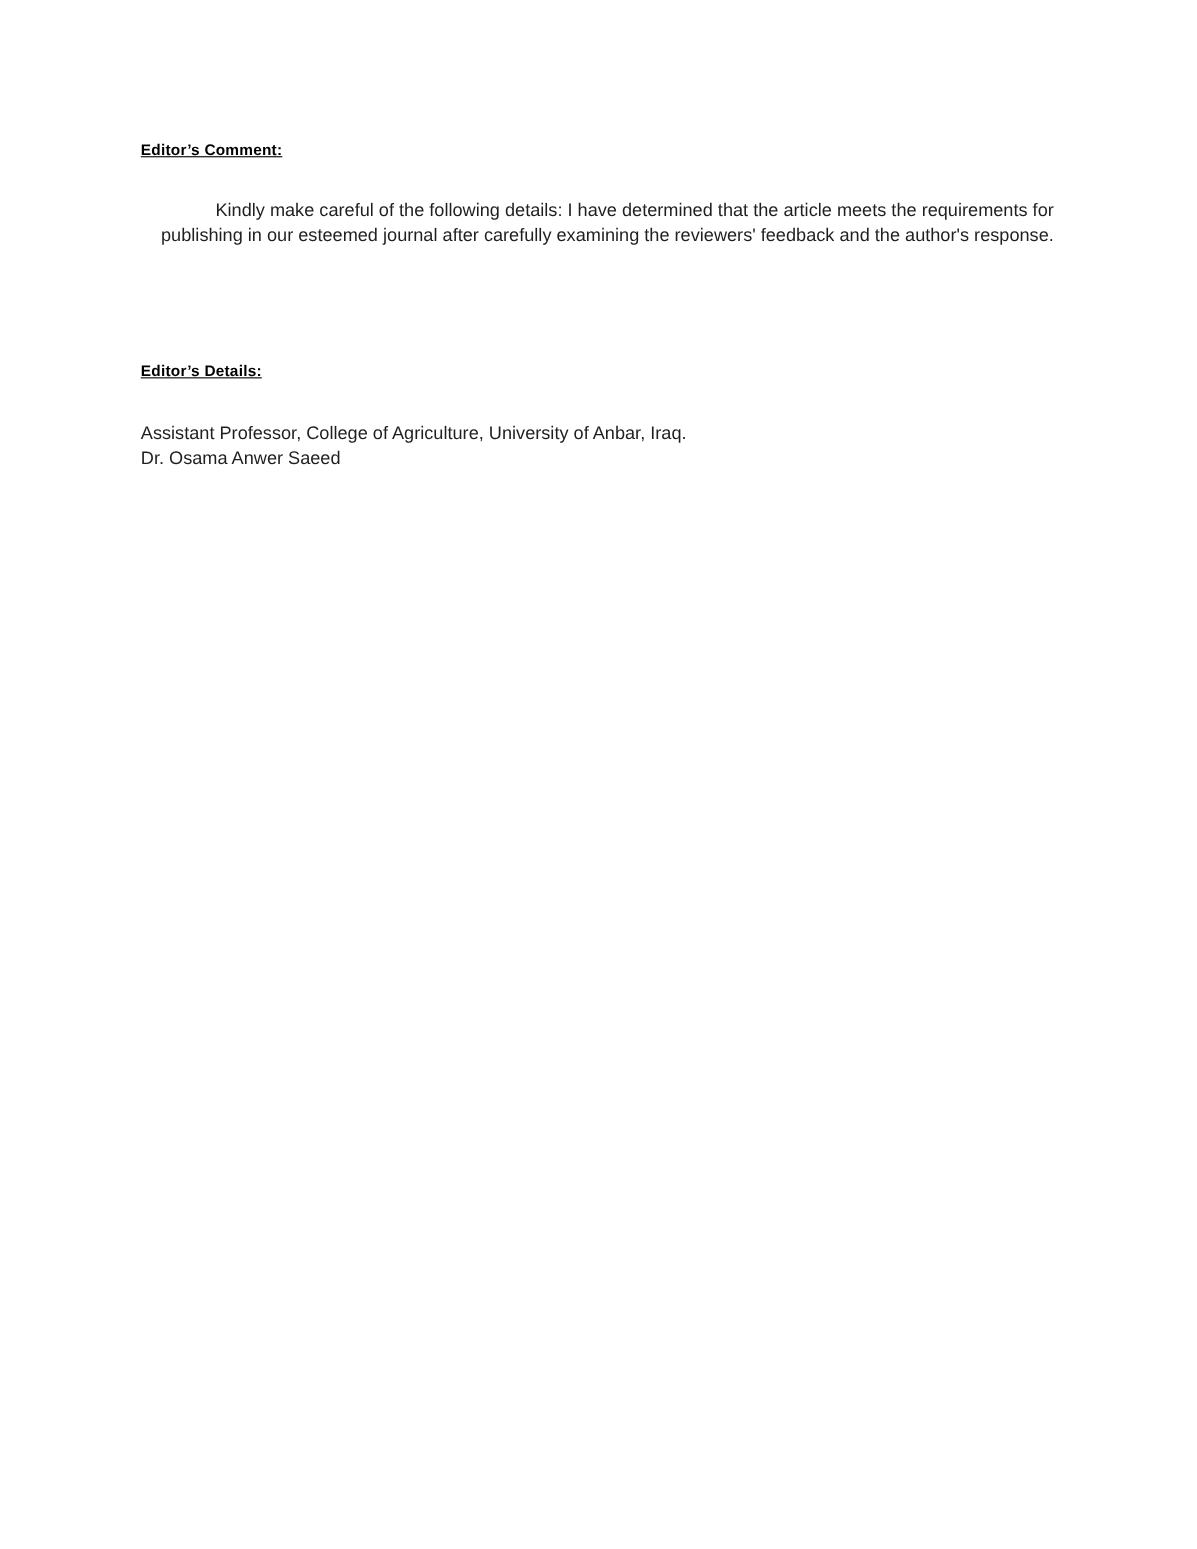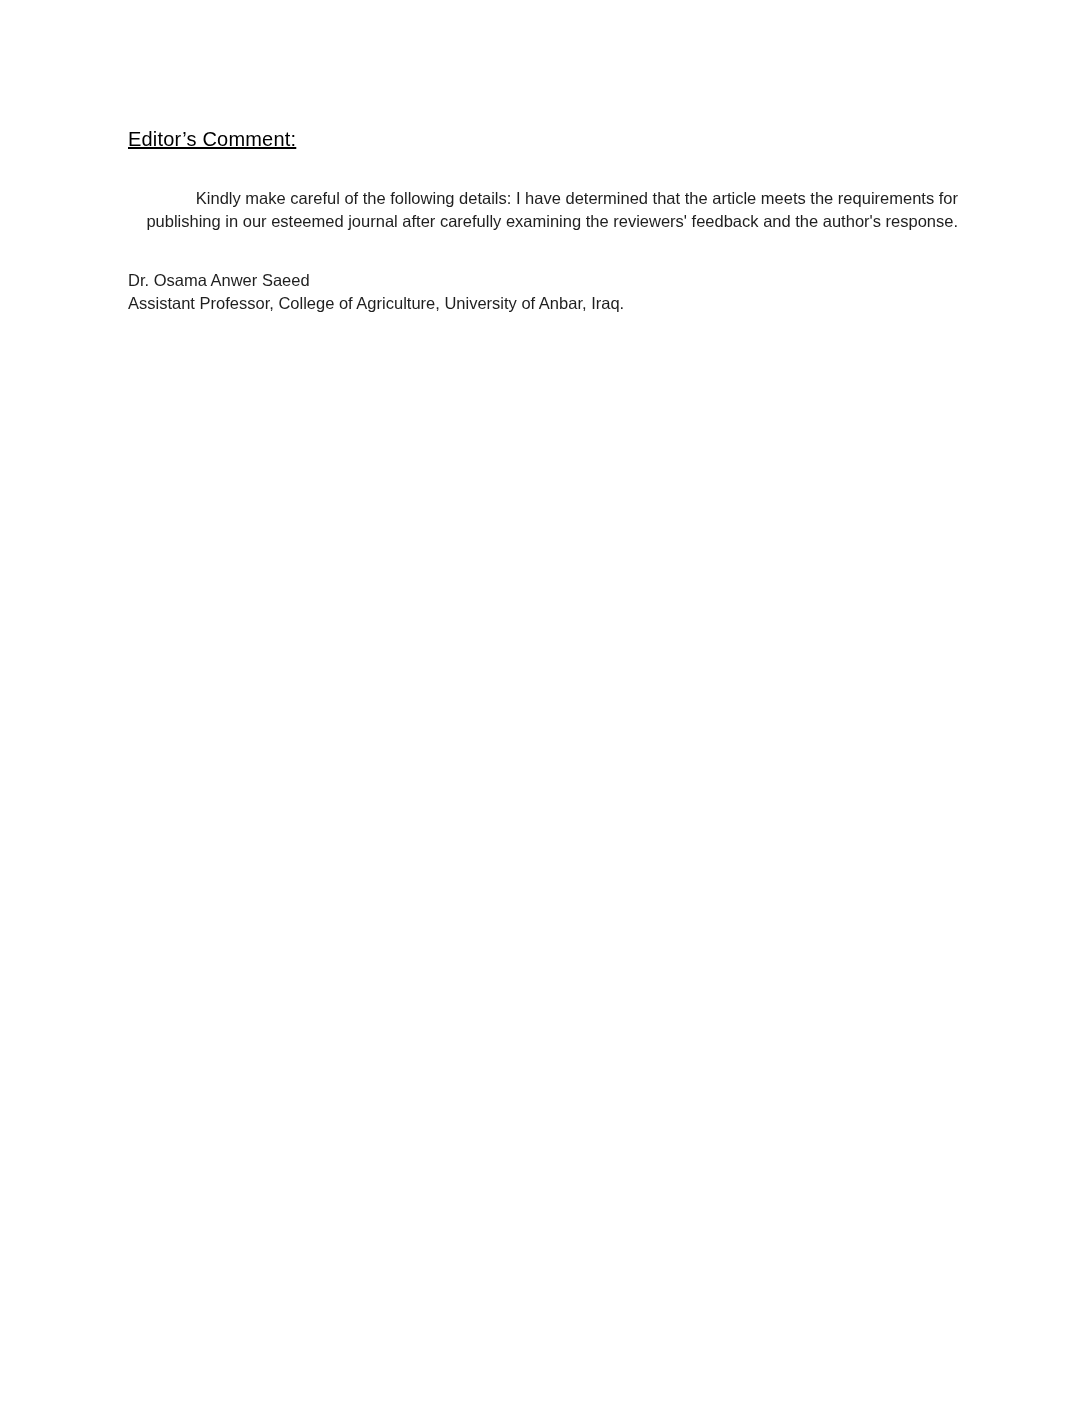--- a/index.html
+++ b/index.html
@@ -16,22 +16,22 @@
     color: #1a1a1a;
     overflow: hidden;
   }
   .content {
     position: absolute;
     left: 128px;
     top: 128px;
     width: 830px;
   }
   .section-heading {
-    font-size: 20px;
-    font-weight: normal;
+    font-size: 14px;
+    font-weight: bold;
     text-decoration: underline;
     color: #000000;
     letter-spacing: 0.2px;
   }
   .body-paragraph {
     margin-top: 36px;
     font-size: 16.5px;
     line-height: 23px;
     color: #1f1f1f;
     text-align: right;
@@ -52,20 +52,23 @@
 </head>
 <body>
 
 <div class="page">
   <div class="content">
 
     <div class="section-heading">Editor’s Comment:</div>
 
     <div class="body-paragraph">Kindly make careful of the following details: I have determined that the article meets the requirements for publishing in our esteemed journal after carefully examining the reviewers' feedback and the author's response.</div>
 
+    <div class="details-heading-wrap">
+      <span class="section-heading">Editor’s Details:</span>
+    </div>
 
     <div class="details-block">
+      <span class="details-line">Assistant Professor, College of Agriculture, University of Anbar, Iraq.</span>
       <span class="details-line">Dr. Osama Anwer Saeed</span>
-      <span class="details-line">Assistant Professor, College of Agriculture, University of Anbar, Iraq.</span>
     </div>
 
   </div>
 </div>
 
 </body></html>

